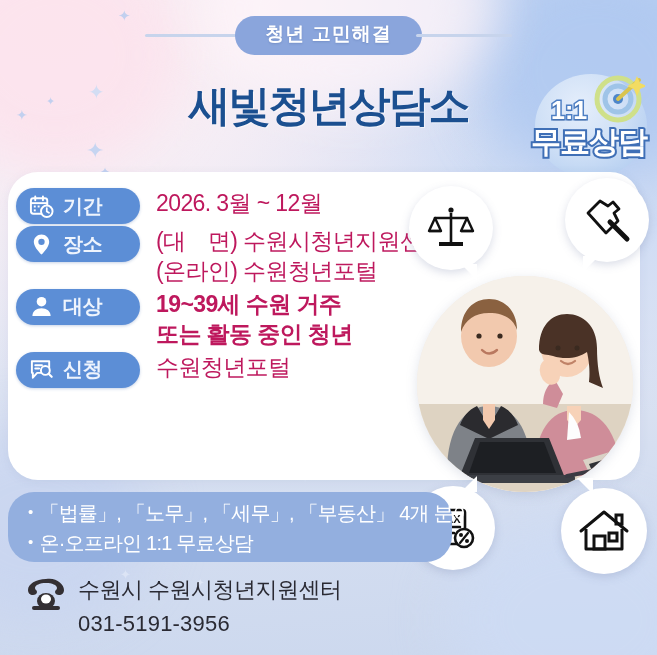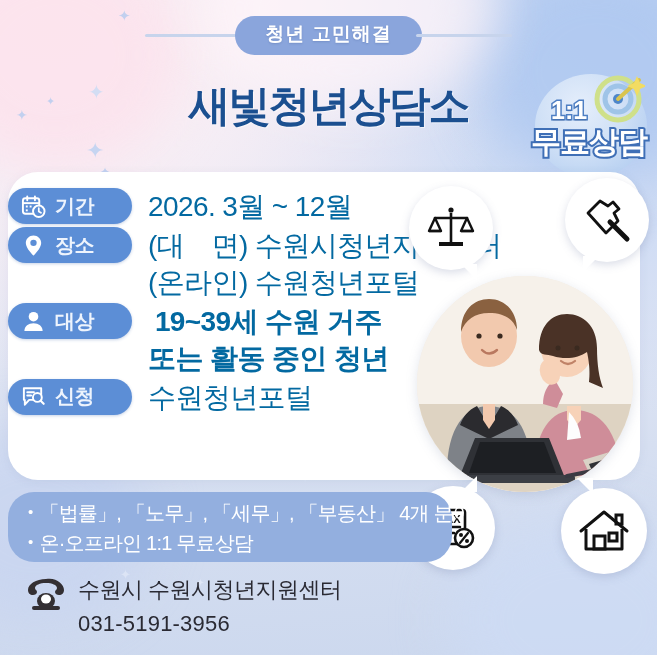--- a/index.html
+++ b/index.html
@@ -76,37 +76,37 @@
     white-space:nowrap;
   }
 
   
   .card {
     position:absolute; left:8px; top:172px; width:632px; height:308px;
     background:#ffffff; border-radius:30px;
     box-shadow:0 2px 10px rgba(110,130,170,.10);
   }
 
-  .rows { position:absolute; left:0; top:10px; width:420px; }
+  .rows { position:absolute; left:8px; top:10px; width:420px; }
   .row { display:flex; align-items:flex-start; margin-bottom:2px; }
   .row + .row { margin-top:2px; }
 
   .tag {
     flex:0 0 auto; width:124px; height:36px; border-radius:19px;
     background:#5c8ed6; color:#ffffff;
     display:flex; align-items:center; gap:9px; padding-left:13px;
     font-size:20px; font-weight:bold; letter-spacing:-0.5px;
     box-shadow:0 1px 3px rgba(70,110,175,.3);
   }
   .tag .ti { flex:0 0 auto; width:25px; height:25px; display:block; }
   .tag .tl { color:#eef4fd; }
 
   .val { padding-left:16px; padding-top:1px; }
-  .val .line { font-size:28px; color:#0369a1; line-height:1.30; white-space:nowrap; letter-spacing:-0.6px; }
-  .val .line.bold { font-weight:bold;text-align:center; }
+  .val .line { font-size:23px; color:#be185d; line-height:1.30; white-space:nowrap; letter-spacing:-0.6px; }
+  .val .line.bold { font-weight:bold; }
 
   .blk-period { margin-top:6px; }
   .blk-place  { margin-top:6px; }
   .blk-target { margin-top:10px; }
   .blk-apply  { margin-top:6px; }
 
   
   .bullets {
     position:absolute; left:8px; top:492px; width:444px; height:70px;
     background:#93afdf; border-radius:26px;

